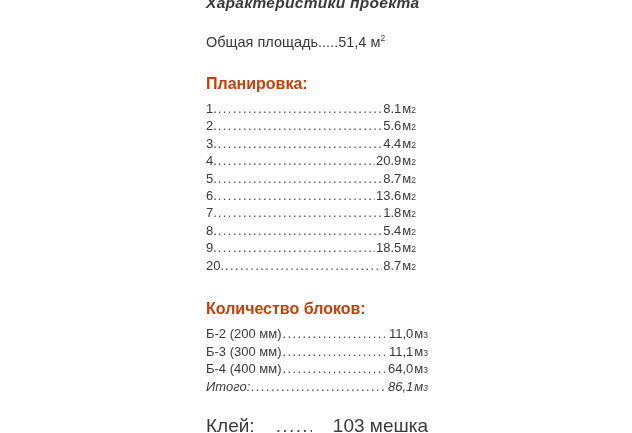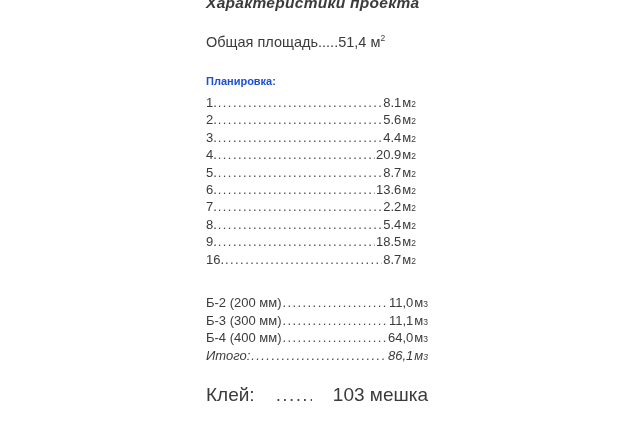--- a/index.html
+++ b/index.html
@@ -35,23 +35,23 @@
     margin: 0 0 22px 0;
     white-space: nowrap;
   }
   .total-line {
     font-size: 14.5px;
     color: #3b3b3b;
     margin-bottom: 25px;
     white-space: nowrap;
   }
   .section-head {
-    font-size: 11px;
+    font-size: 16px;
     font-weight: bold;
-    color: #1d4ed8;
+    color: #c2410c;
     margin-bottom: 7px;
     white-space: nowrap;
   }
   .row {
     display: flex;
     align-items: baseline;
     font-size: 13px;
     line-height: 17.4px;
     color: #3b3b3b;
     white-space: nowrap;
@@ -163,21 +163,21 @@
         <span class="lbl">6.</span>
         <span class="dots">..................................................</span>
         <span class="val">13.6</span>
         <span class="unit">м</span>
           <sup>2</sup>
       </div>
 
       <div class="row">
         <span class="lbl">7.</span>
         <span class="dots">..................................................</span>
-        <span class="val">2.2</span>
+        <span class="val">1.8</span>
         <span class="unit">м</span>
           <sup>2</sup>
       </div>
 
       <div class="row">
         <span class="lbl">8.</span>
         <span class="dots">..................................................</span>
         <span class="val">5.4</span>
         <span class="unit">м</span>
           <sup>2</sup>
@@ -185,29 +185,30 @@
 
       <div class="row">
         <span class="lbl">9.</span>
         <span class="dots">..................................................</span>
         <span class="val">18.5</span>
         <span class="unit">м</span>
           <sup>2</sup>
       </div>
 
       <div class="row">
-        <span class="lbl">16.</span>
+        <span class="lbl">20.</span>
         <span class="dots">..................................................</span>
         <span class="val">8.7</span>
         <span class="unit">м</span>
           <sup>2</sup>
       </div>
 
     </div>
 
+    <div class="section-head">Количество блоков:</div>
 
     <div class="blocks">
 
       <div class="row">
         <span class="lbl">Б-2 (200 мм)</span>
         <span class="dots">..................................................</span>
         <span class="val">11,0</span>
         <span class="unit">м</span>
           <sup>3</sup>
       </div>

